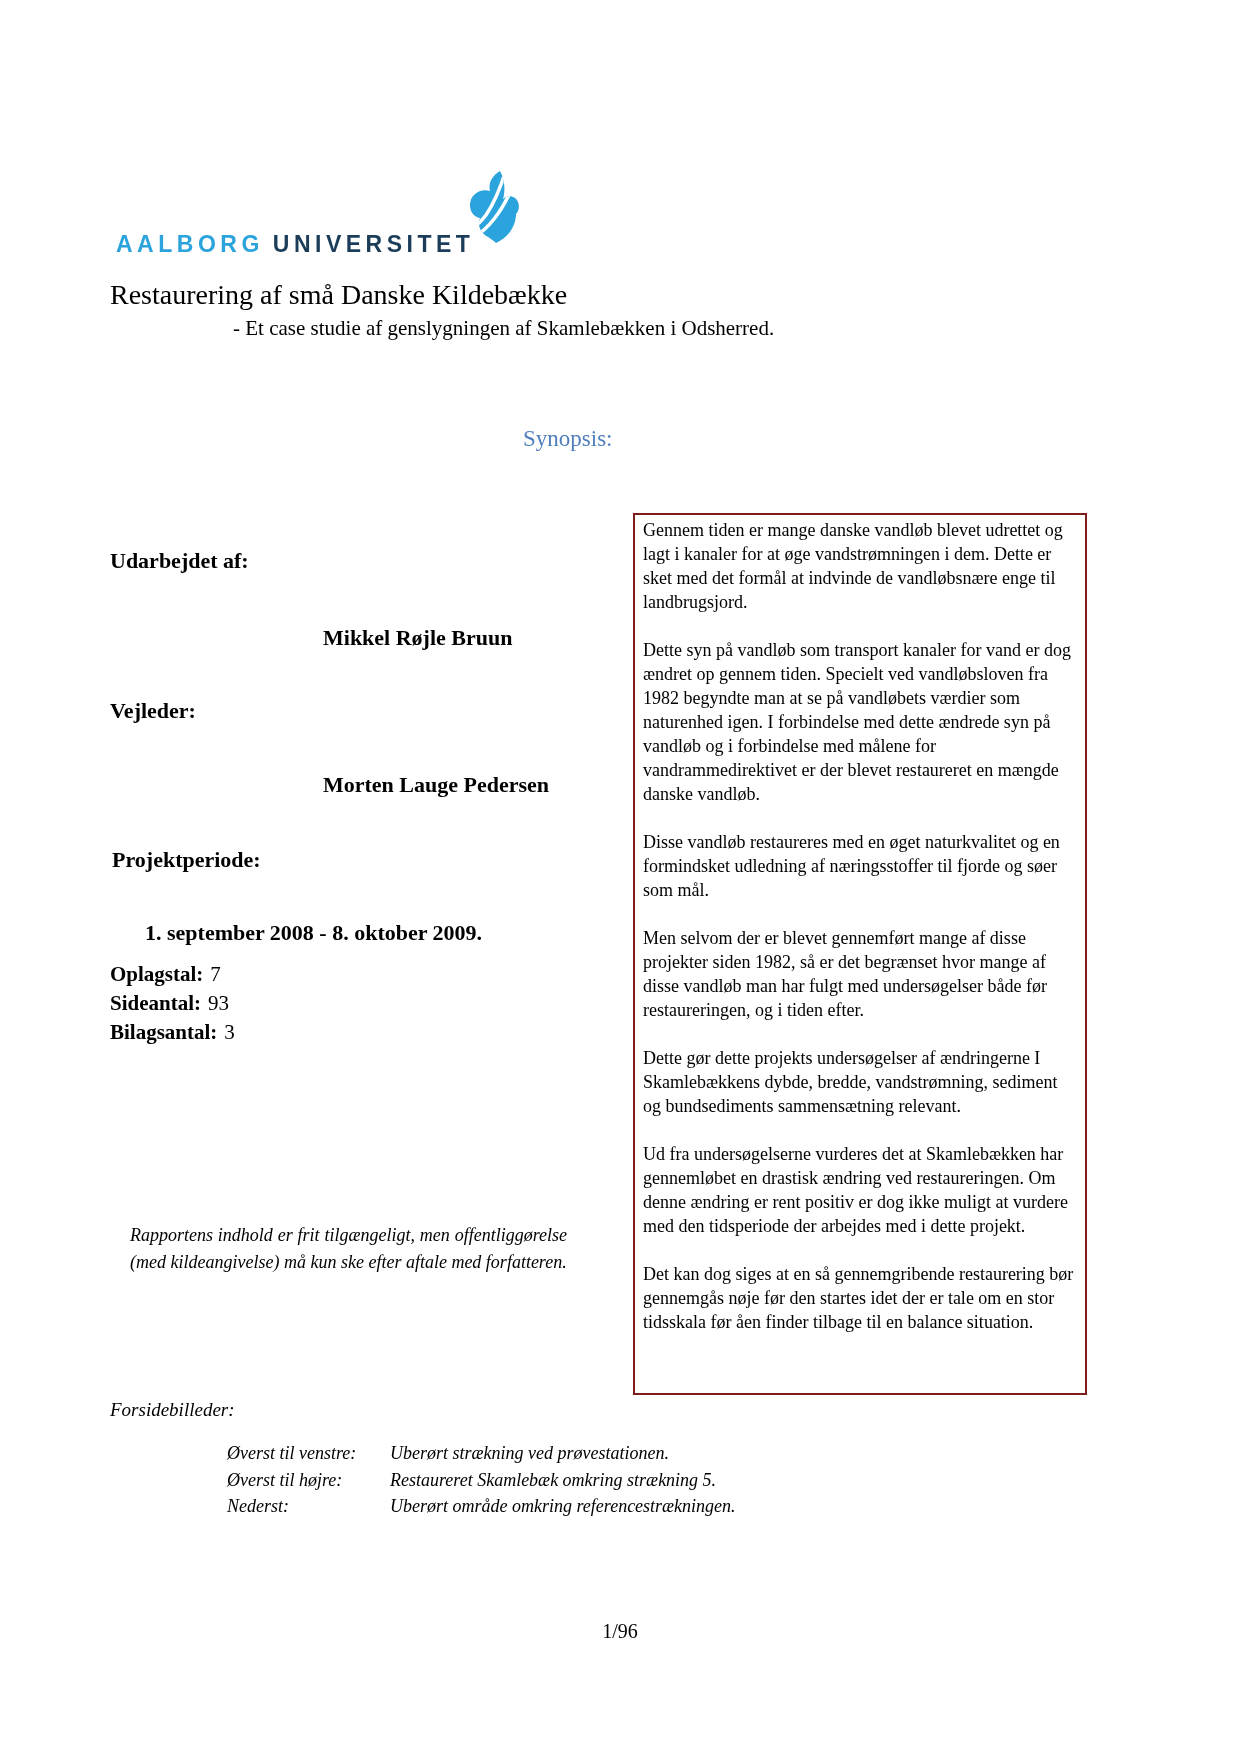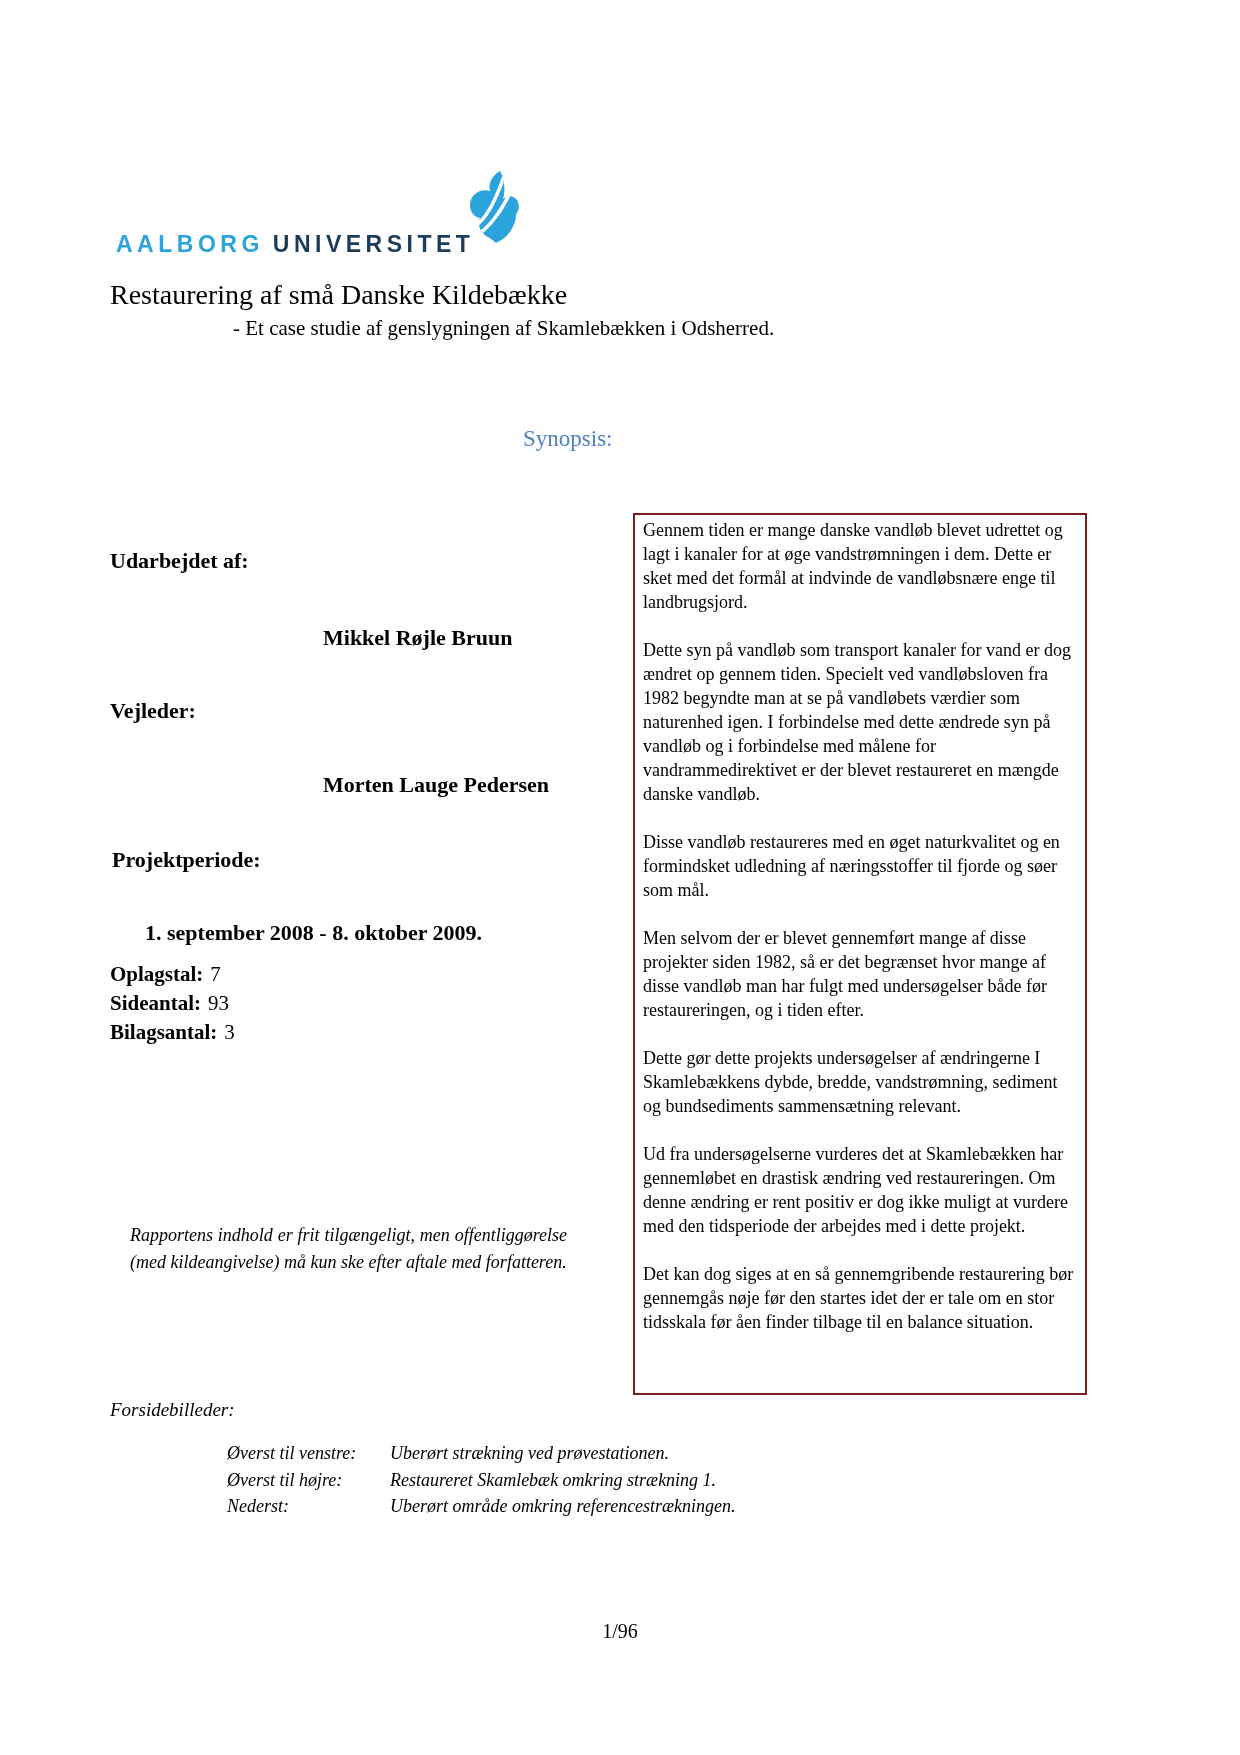--- a/index.html
+++ b/index.html
@@ -108,21 +108,21 @@
   </div>
 
   <div class="abs cover-heading">Forsidebilleder:</div>
   <div class="abs cover-table">
     <div class="cover-row">
       <span class="cover-pos">Øverst til venstre:</span>
       <span class="cover-desc">Uberørt strækning ved prøvestationen.</span>
     </div>
     <div class="cover-row">
       <span class="cover-pos">Øverst til højre:</span>
-      <span class="cover-desc">Restaureret Skamlebæk omkring strækning 1.</span>
+      <span class="cover-desc">Restaureret Skamlebæk omkring strækning 5.</span>
     </div>
     <div class="cover-row">
       <span class="cover-pos">Nederst:</span>
       <span class="cover-desc">Uberørt område omkring referencestrækningen.</span>
     </div>
   </div>
 
   <div class="abs pageno">1/96</div>
 
 </div>

